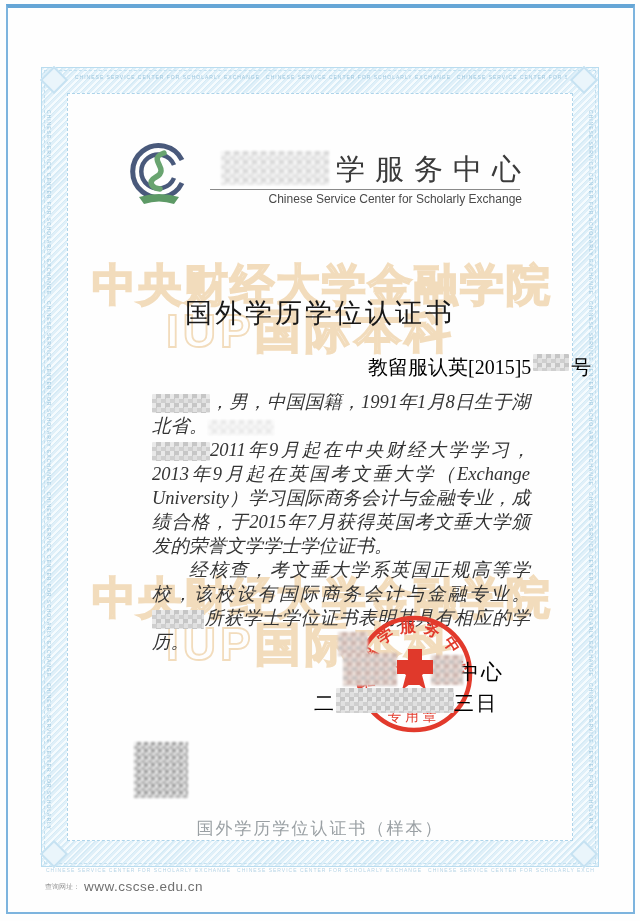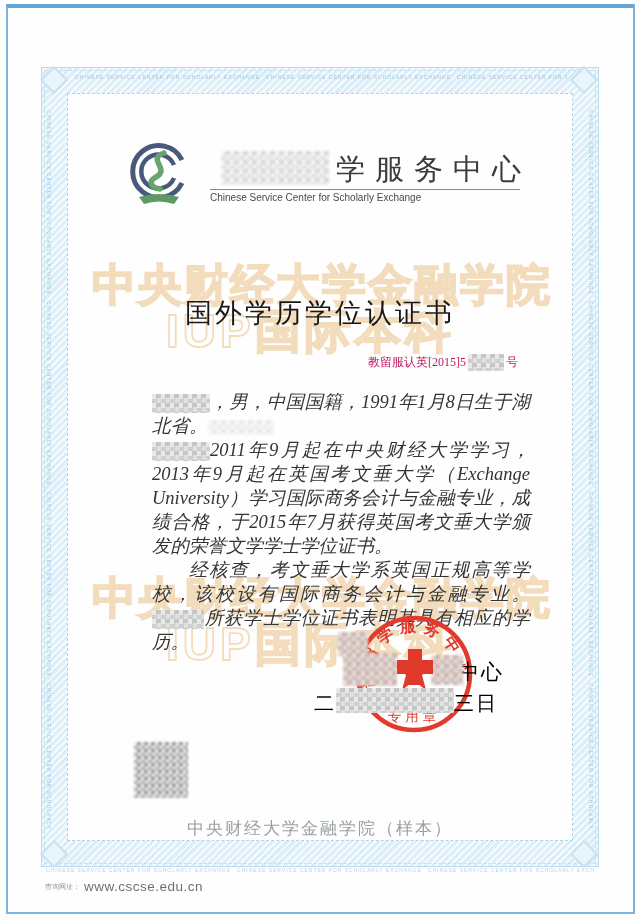--- a/index.html
+++ b/index.html
@@ -33,41 +33,41 @@
   }
   .tiny-vert { writing-mode:vertical-rl; }
   
   .logo { position:absolute; left:126px; top:141px; }
   .org-cn {
     position:absolute; left:336px; top:150px; font-size:29px; color:#3b3b3b;
     letter-spacing:10px; white-space:nowrap; font-weight:500;
   }
   .org-rule { position:absolute; left:210px; top:189px; width:310px; height:1px; background:#8a8a8a; }
   .org-en {
-    position:absolute; left:210px; top:192px; width:312px; text-align:left;
-    font-family:"Liberation Sans",sans-serif; font-size:10px; color:#4a4a4a; white-space:nowrap;
+    position:absolute; left:210px; top:192px; width:312px; text-align:right;
+    font-family:"Liberation Sans",sans-serif; font-size:12px; color:#4a4a4a; white-space:nowrap;
   }
   
   .wm {
     position:absolute; font-family:"Liberation Sans",sans-serif; font-weight:bold;
     color:transparent; -webkit-text-stroke:1.8px #f2dcbc; text-stroke:1.8px #f2dcbc;
     white-space:nowrap; pointer-events:none;
   }
   .wm1a { left:92px;  top:256px; font-size:44px; letter-spacing:2px; }
   .wm1b { left:166px; top:301px; font-size:46px; letter-spacing:4px; }
   .wm2a { left:92px;  top:569px; font-size:44px; letter-spacing:2px; }
   .wm2b { left:166px; top:614px; font-size:46px; letter-spacing:4px; }
   
   .cert-title {
     position:absolute; left:0; top:295px; width:640px; text-align:center;
     font-size:27px; font-weight:normal; color:#181818; letter-spacing:3px;
   }
   .ref-row {
-    position:absolute; left:368px; top:354px; display:flex; align-items:flex-end;
-    font-size:12px; color:#be185d;
+    position:absolute; left:368px; top:354px; display:flex; align-items:flex-start;
+    font-size:20px; color:#000000;
   }
   
   .body-block {
     position:absolute; left:152px; top:390px; width:378px;
     font-size:18.5px; line-height:24px; color:#343434; text-align:justify;font-style:italic;
   }
   .body-block p { margin:0; }
   .indent { text-indent:2em; }
   
   .mosaic {
@@ -170,20 +170,20 @@
   <div class="seal-black" style="left:458px; top:658px;">中心</div>
   <div class="seal-black" style="left:314px; top:690px; font-size:20px;">二〇</div>
   <div class="seal-black" style="left:454px; top:690px; font-size:20px;">三日</div>
   <div class="abs mosaic-rose" style="left:338px; top:632px; width:30px; height:24px;"></div>
   <div class="abs mosaic-rose" style="left:343px; top:653px; width:54px; height:33px;"></div>
   <div class="abs mosaic-rose" style="left:431px; top:655px; width:32px; height:30px;"></div>
   <div class="red-cross"></div>
   <div class="abs mosaic" style="left:336px; top:688px; width:118px; height:25px;"></div>
 
   <div class="qr"></div>
-  <div class="sample-label">中央财经大学金融学院（样本）</div>
+  <div class="sample-label">国外学历学位认证书（样本）</div>
   <div class="tiny-line band-bottom-text">CHINESE SERVICE CENTER FOR SCHOLARLY EXCHANGE CHINESE SERVICE CENTER FOR SCHOLARLY EXCHANGE CHINESE SERVICE CENTER FOR SCHOLARLY EXCHANGE CHINESE SERVICE CENTER FOR SCHOLARLY EXCHANGE CHINESE SERVICE CENTER FOR SCHOLARLY EXCHANGE CHINESE SERVICE CENTER FOR SCHOLARLY EXCHANGE </div>
   <div class="query-row">
     <span class="query-label">查询网址：</span>
     <span class="query-url">www.cscse.edu.cn</span>
   </div>
 
 </div>
 
 </body></html>

